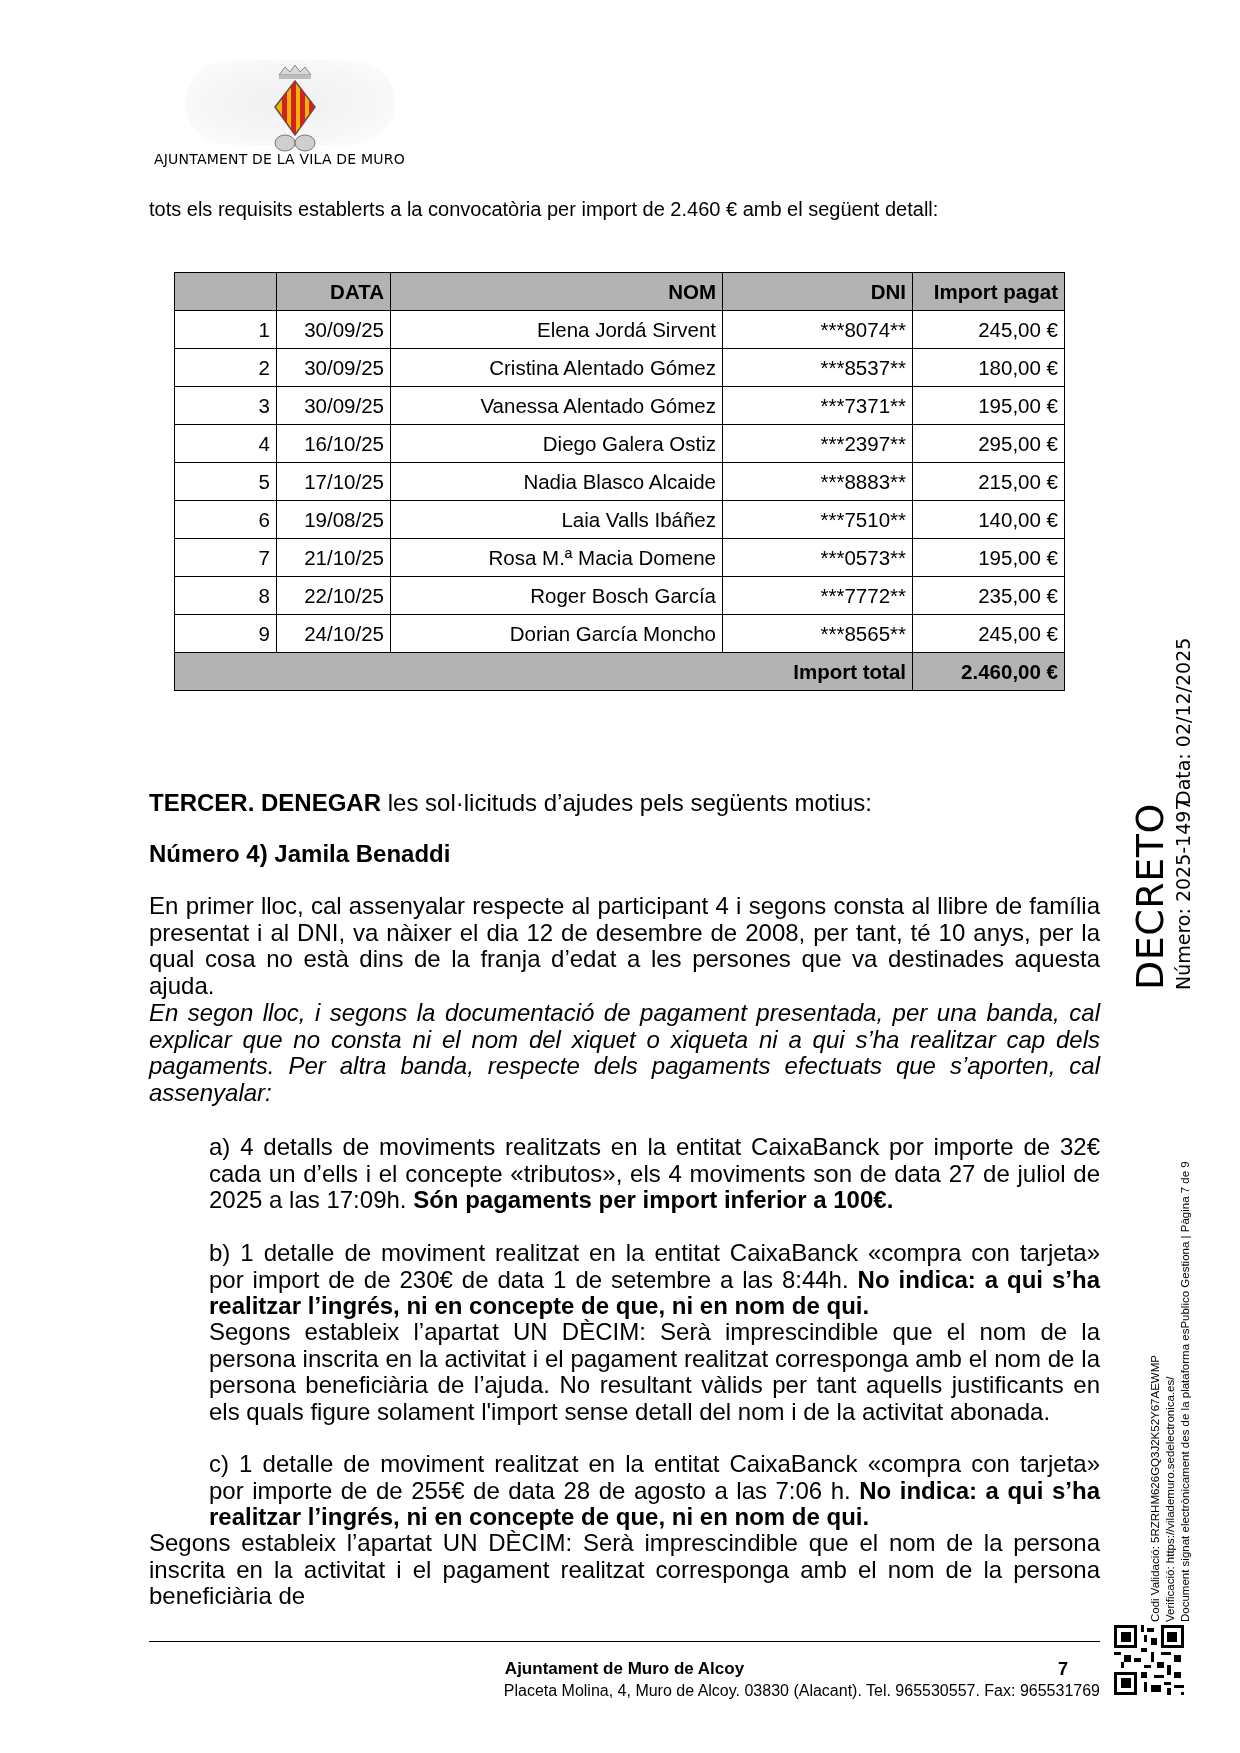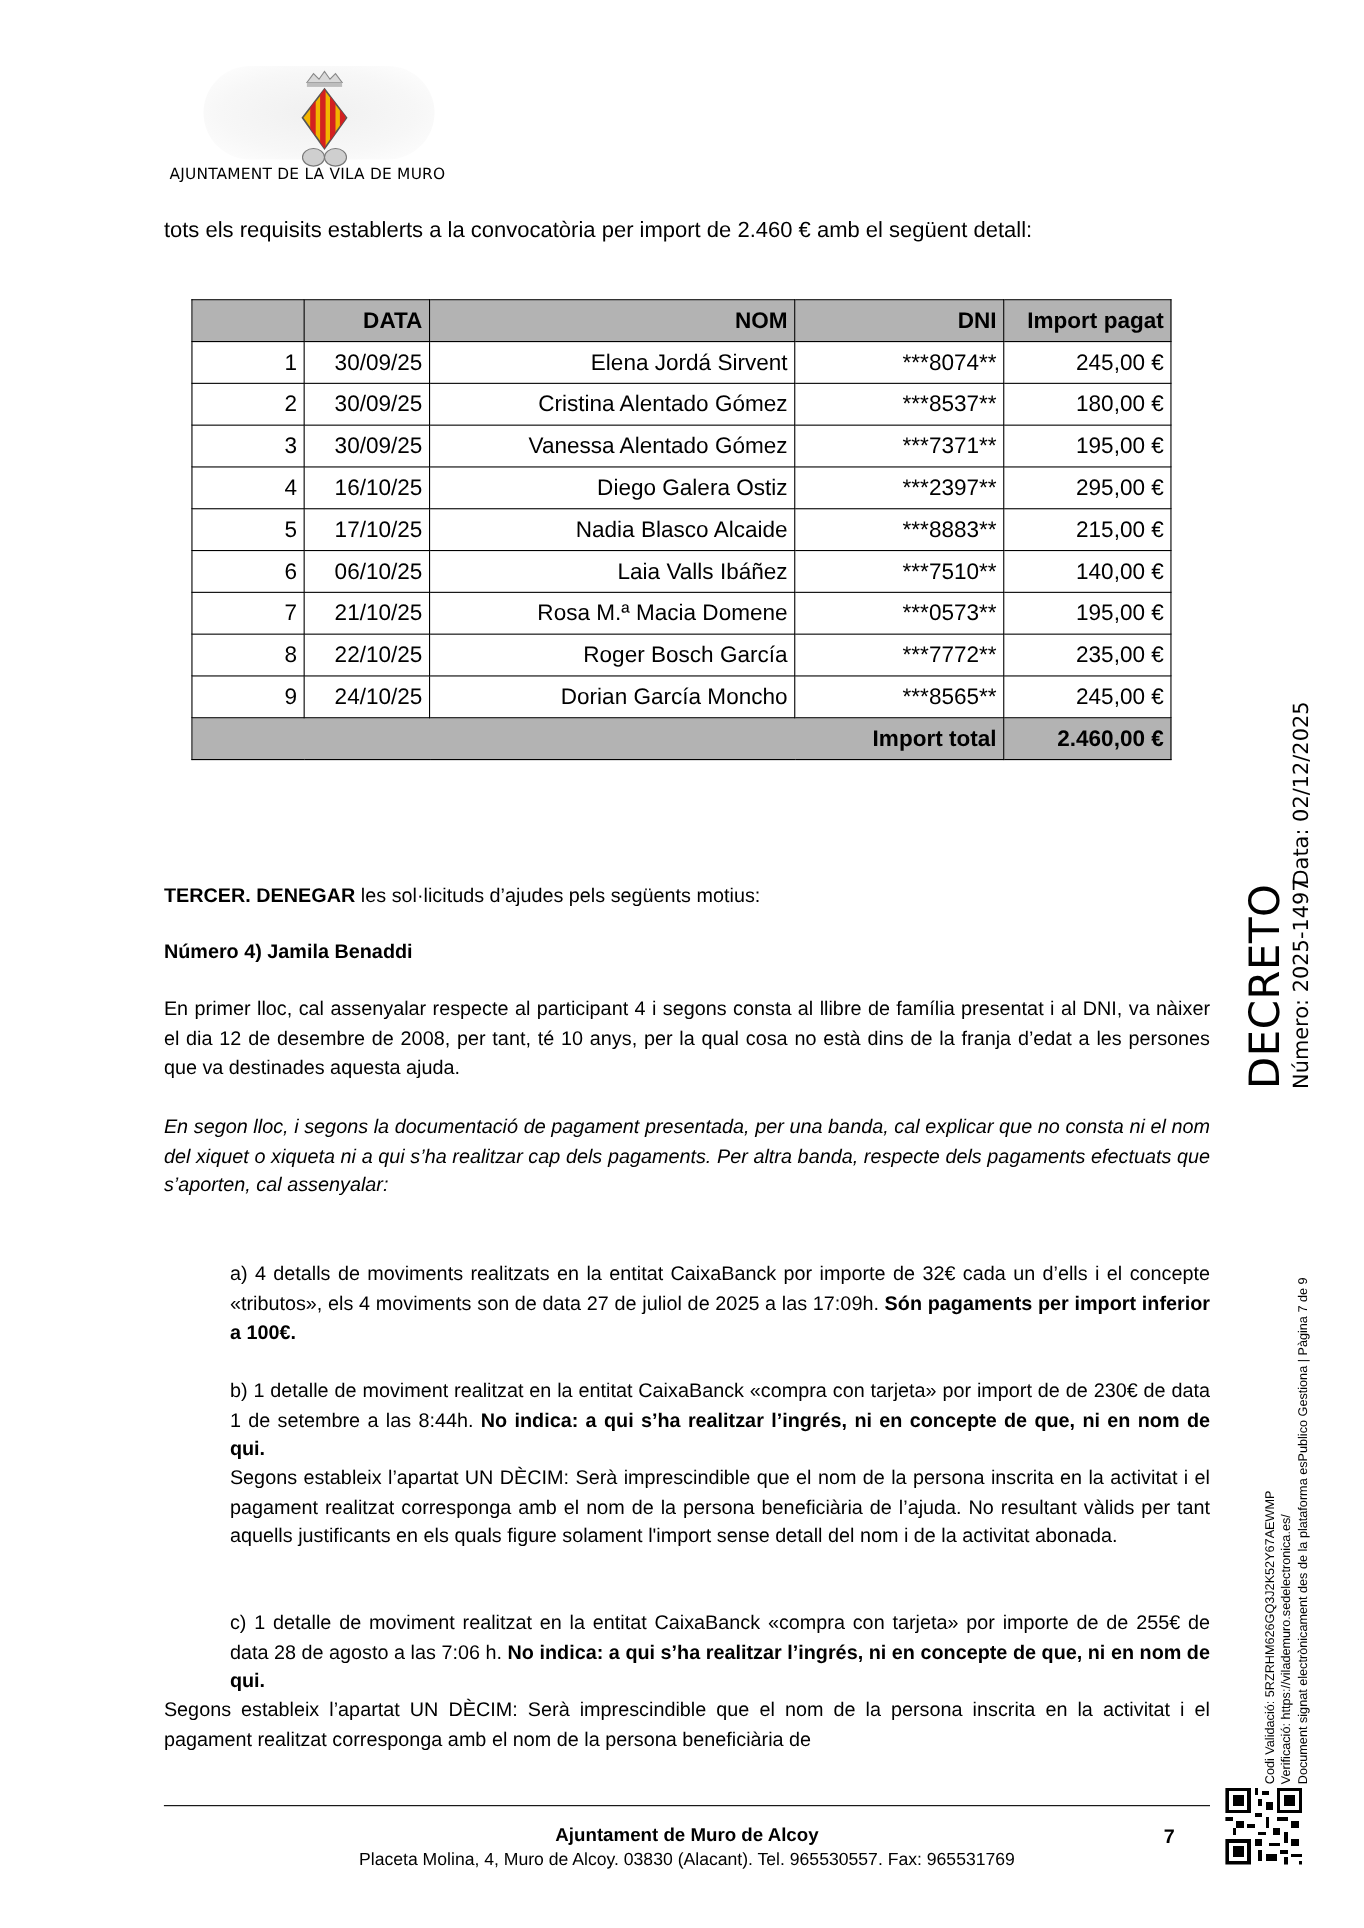--- a/index.html
+++ b/index.html
@@ -9,26 +9,26 @@
   .logo-bg { position:absolute; left:35px; top:5px; width:210px; height:85px;
              border-radius:50px; background:radial-gradient(ellipse at center, #f0f0f0 0%, #f7f7f7 60%, #fff 100%); }
   .crest { position:absolute; left:115px; top:8px; width:60px; height:90px; }
   .logo-text { position:absolute; left:4px; top:96px; font-size:14px; letter-spacing:0.2px; font-family:"DejaVu Sans", sans-serif; }
   .intro { position:absolute; left:149px; top:198px; font-size:20px; }
   table.payments { position:absolute; left:174px; top:272px; width:891px; border-collapse:collapse; font-size:20.5px; }
   table.payments td, table.payments th { border:1.5px solid #000; height:37px; padding:0 6px; text-align:right; font-weight:normal; }
   table.payments th { background:#b3b3b3; font-weight:bold; }
   table.payments tr.total td { background:#b3b3b3; font-weight:bold; }
   .c0 { width:89px; } .c1 { width:101px; } .c2 { width:319px; } .c3 { width:177px; }
-  .para { position:absolute; left:149px; width:951px; font-size:18px; line-height:26.5px; text-align:justify;margin-top:11px; }
+  .para { position:absolute; left:149px; width:951px; font-size:24px; line-height:26.5px; text-align:justify; }
   .para.ind { left:209px; width:891px; }
   .b { font-weight:bold; }
   .footer-line { position:absolute; left:149px; top:1641px; width:951px; border-top:1px solid #000; }
   .footer-title { position:absolute; left:149px; top:1659px; width:951px; text-align:center; font-size:17px; font-weight:bold; }
-  .footer-addr { position:absolute; left:149px; top:1682px; width:951px; text-align:center; font-size:16px; }
+  .footer-addr { position:absolute; left:149px; top:1682px; width:951px; text-align:right; font-size:16px; }
   .page-num { position:absolute; left:1058px; top:1659px; font-size:18px; font-weight:bold; }
   .side { position:absolute; transform-origin:left top; transform:rotate(-90deg); white-space:nowrap; font-family:"DejaVu Sans", sans-serif; }
   .decreto { left:1128px; top:990px; font-size:38px; letter-spacing:0.5px; }
   .numero { left:1172px; top:990px; font-size:19px; }
   .dataside { left:1172px; top:805px; font-size:19px; }
   .verif { left:1148px; top:1622px; font-size:11.5px; line-height:15px; font-family:"Liberation Sans", sans-serif; }
   .qr { position:absolute; left:1114px; top:1625px; width:70px; height:70px; }
 </style>
 </head>
 <body>
@@ -97,21 +97,21 @@
       </tr>
       <tr>
         <td class="c0">5</td>
         <td class="c1">17/10/25</td>
         <td class="c2">Nadia Blasco Alcaide</td>
         <td class="c3">***8883**</td>
         <td>215,00 €</td>
       </tr>
       <tr>
         <td class="c0">6</td>
-        <td class="c1">06/10/25</td>
+        <td class="c1">19/08/25</td>
         <td class="c2">Laia Valls Ibáñez</td>
         <td class="c3">***7510**</td>
         <td>140,00 €</td>
       </tr>
       <tr>
         <td class="c0">7</td>
         <td class="c1">21/10/25</td>
         <td class="c2">Rosa M.ª Macia Domene</td>
         <td class="c3">***0573**</td>
         <td>195,00 €</td>

